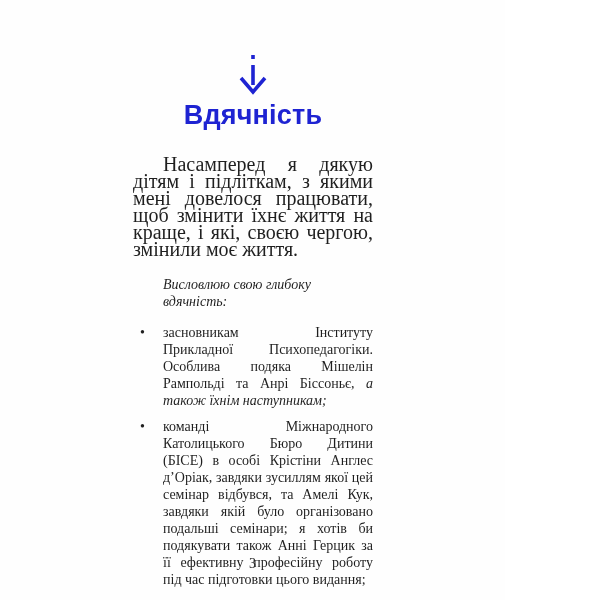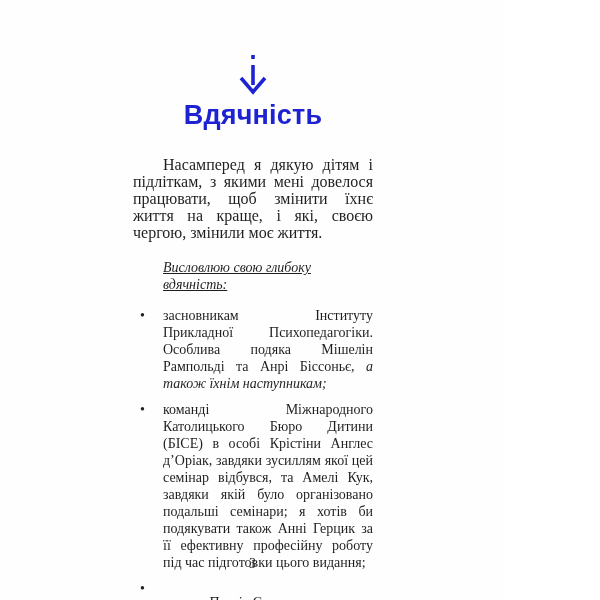--- a/index.html
+++ b/index.html
@@ -11,27 +11,26 @@
     padding:0 132px 0 133px;
   }
   .arrow-wrap { margin-top:52px; text-align:center; height:46px; }
   .arrow-wrap svg { display:inline-block; }
   .title {
     margin-top:2px; text-align:center; color:var(--accent);
     font-family:"Liberation Sans", sans-serif; font-weight:600; font-size:27px;
     letter-spacing:0.2px;
   }
   .intro {
-    margin-top:25px; font-size:16px; line-height:17px; text-align:justify;
+    margin-top:25px; font-size:20px; line-height:17px; text-align:justify;
     text-indent:30px;
   }
   .lead {
     margin-top:18px; margin-left:30px; font-size:14px; line-height:17px;
     font-style:italic;
-    text-decoration:underline;
   }
   .ack-list { margin-top:14px; list-style:none; }
   .ack-list li {
     position:relative; padding-left:30px; margin-bottom:9px;
     font-size:14px; line-height:17px; text-align:justify;
   }
   .ack-list .marker {
     position:absolute; left:7px; top:0; font-size:14px; line-height:17px;
   }
   .it { font-style:italic; }

